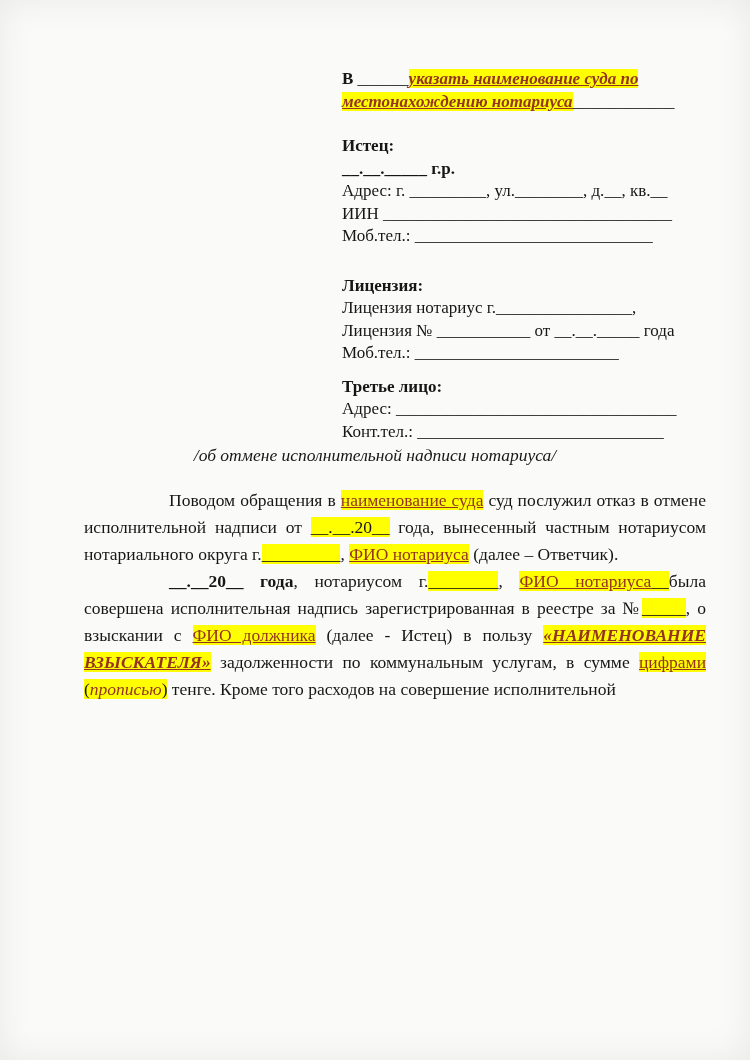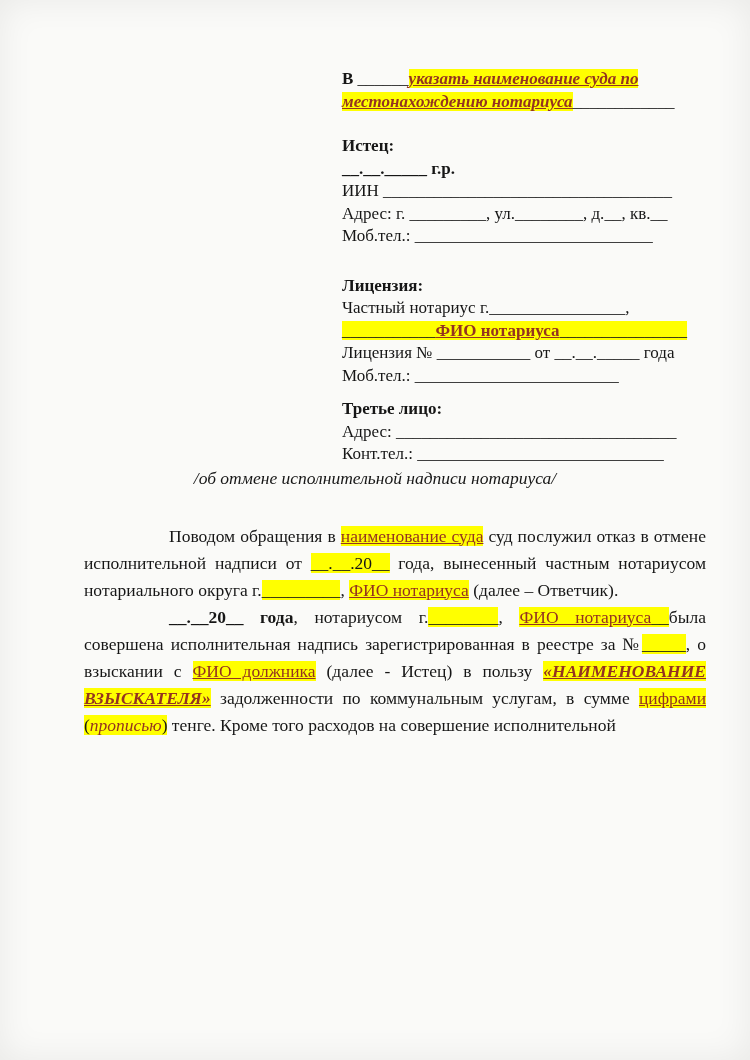--- a/index.html
+++ b/index.html
@@ -37,46 +37,45 @@
     font-weight:bold;
     font-size:19px;
     line-height:26px;
     margin-top:138px;
   }
   .subtitle{
     text-align:center;
     font-style:italic;
     font-size:17.5px;
     line-height:24px;
-    margin-bottom:33px;
+    margin-bottom:20px;
   }
   .sp{width:100%;}
   
   .st-b{font-weight:bold;}
   .st-i{font-style:italic;}
   .st-u{text-decoration:underline;}
   .st-hl{background:#ffff00;}
   .st-red{color:#943320;}
 </style>
 </head>
 <body>
 
 <div class="page">
   <div id="hdrHost">
       <div class="hdr"><span class="st-b">В </span><span class="">______</span><span class="st-hl st-b st-i st-u st-red">указать наименование суда по местонахождению нотариуса</span><span class="">____________</span></div>
       <div class="sp" style="height: 22px;"></div>
       <div class="hdr"><span class="st-b">Истец:</span></div>
       <div class="hdr"><span class="st-b">__.__._____ г.р.</span></div>
+      <div class="hdr"><span class="">Адрес: г. </span><span class="">_________</span><span class="">, ул.</span><span class="">________</span><span class="">, д.</span><span class="">__</span><span class="">, кв.</span><span class="">__</span></div>
       <div class="hdr"><span class="">ИИН </span><span class="">__________________________________</span></div>
-      <div class="hdr"><span class="">Адрес: г. </span><span class="">_________</span><span class="">, ул.</span><span class="">________</span><span class="">, д.</span><span class="">__</span><span class="">, кв.</span><span class="">__</span></div>
       <div class="hdr"><span class="">Моб.тел.: </span><span class="">____________________________</span></div>
       <div class="sp" style="height: 27px;"></div>
       <div class="hdr"><span class="st-b">Лицензия:</span></div>
-      <div class="hdr"><span class="">Частный нотариус г.</span><span class="">________________</span><span class="">,</span></div>
-      <div class="hdr"><span class="st-hl">___________</span><span class="st-hl st-b st-u st-red">ФИО нотариуса</span><span class="st-hl">_______________</span></div>
+      <div class="hdr"><span class="">Лицензия нотариус г.</span><span class="">________________</span><span class="">,</span></div>
       <div class="hdr"><span class="">Лицензия № </span><span class="">___________</span><span class=""> от </span><span class="">__.__._____</span><span class=""> года</span></div>
       <div class="hdr"><span class="">Моб.тел.: </span><span class="">________________________</span></div>
       <div class="sp" style="height: 11px;"></div>
       <div class="hdr"><span class="st-b">Третье лицо:</span></div>
       <div class="hdr"><span class="">Адрес: </span><span class="">_________________________________</span></div>
       <div class="hdr"><span class="">Конт.тел.: </span><span class="">_____________________________</span></div>
     </div>
   <div class="subtitle">/об отмене исполнительной надписи нотариуса/</div>
   <div id="bodyHost">
       <div class="para"><span class="">Поводом обращения в </span><span class="st-hl st-u st-red">наименование суда</span><span class=""> суд послужил отказ в отмене исполнительной надписи от </span><span class="st-hl">__.__.20__</span><span class=""> года, вынесенный частным нотариусом нотариального округа г.</span><span class="st-hl">_________</span><span class="">, </span><span class="st-hl st-u st-red">ФИО нотариуса</span><span class=""> (далее – Ответчик).</span></div>

